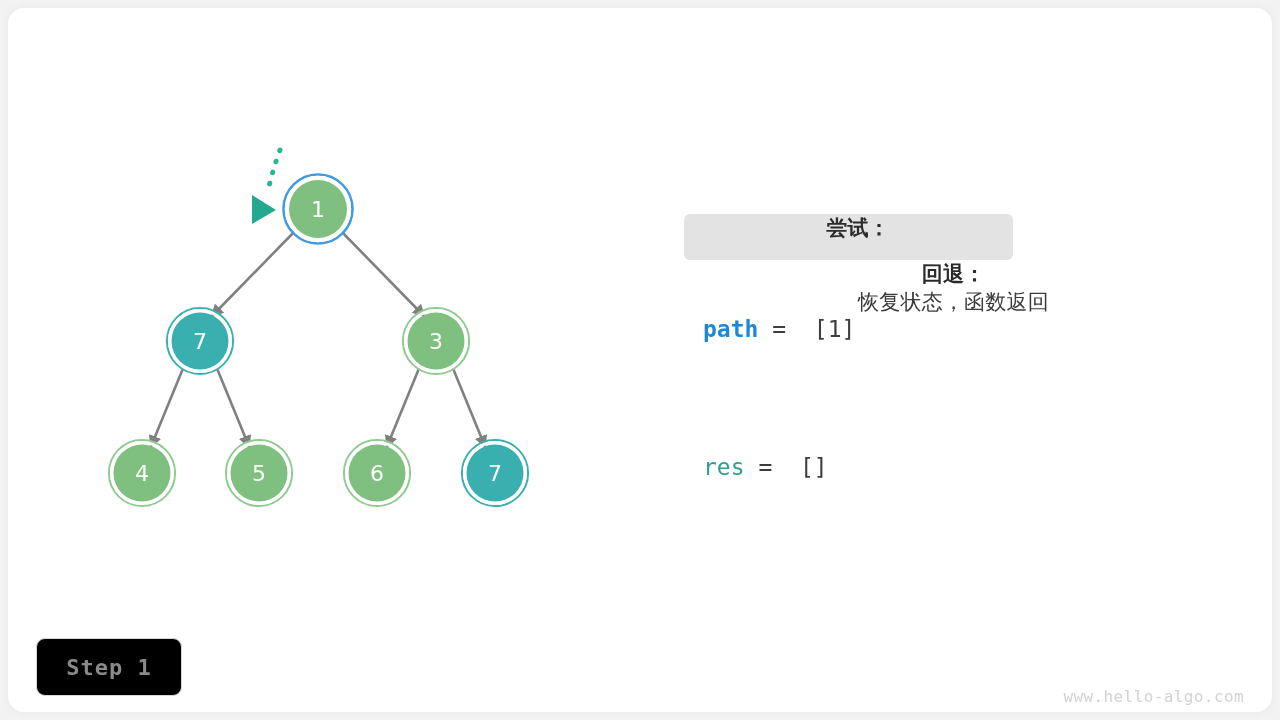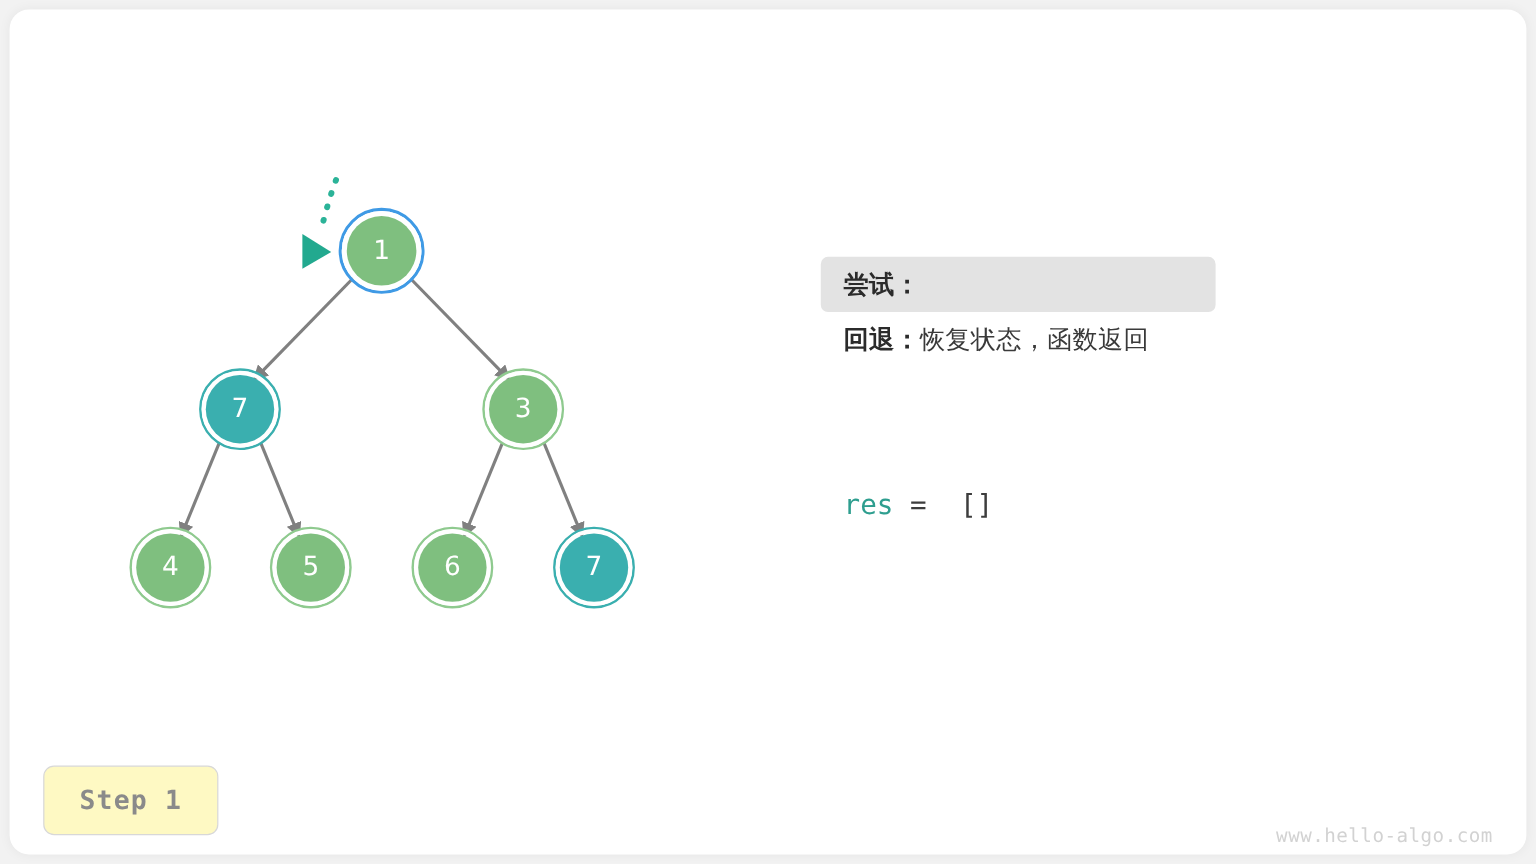--- a/index.html
+++ b/index.html
@@ -40,20 +40,21 @@
     top: 214px;
     width: 520px;
   }
   .text-row {
     height: 46px;
     display: flex;
     align-items: center;
     padding-left: 19px;
     box-sizing: border-box;
     white-space: pre;
+    flex-direction: column;
   }
   .text-row.highlight {
     background: #e3e3e3;
     border-radius: 6px;
     width: 329px;
   }
   .cn-line {
     font-family: "DejaVu Sans", "Liberation Sans", sans-serif;
     font-size: 21px;
     color: #3a3a3a;
@@ -86,21 +87,21 @@
 
   
   #step-badge {
     position: absolute;
     left: 36px;
     top: 638px;
     width: 144px;
     height: 56px;
     border: 1px solid #d8d8d8;
     border-radius: 9px;
-    background: #fef9c3;
+    background: #000000;
     display: flex;
     align-items: center;
     justify-content: center;
     font-family: "DejaVu Sans Mono", "Liberation Mono", monospace;
     font-weight: bold;
     font-size: 22px;
     color: #8a8a8a;
     letter-spacing: 1px;
   }
 
@@ -195,20 +196,23 @@
     </g>
   </svg>
 
   <div class="panel">
     <div class="text-row highlight cn-line">
       <span class="kw">尝试：</span>
     </div>
     <div class="text-row cn-line">
       <span class="kw">回退：</span><span>恢复状态，函数返回</span>
     </div>
+    <div class="code-row">
+      <span class="var-path">path</span><span> =  [1]</span>
+    </div>
     <div class="spacer-row"></div>
     <div class="spacer-row"></div>
     <div class="code-row">
       <span class="var-res">res</span><span> =  []</span>
     </div>
   </div>
 
   <div id="step-badge">Step 1</div>
   <div id="watermark">www.hello-algo.com</div>
 </div>

